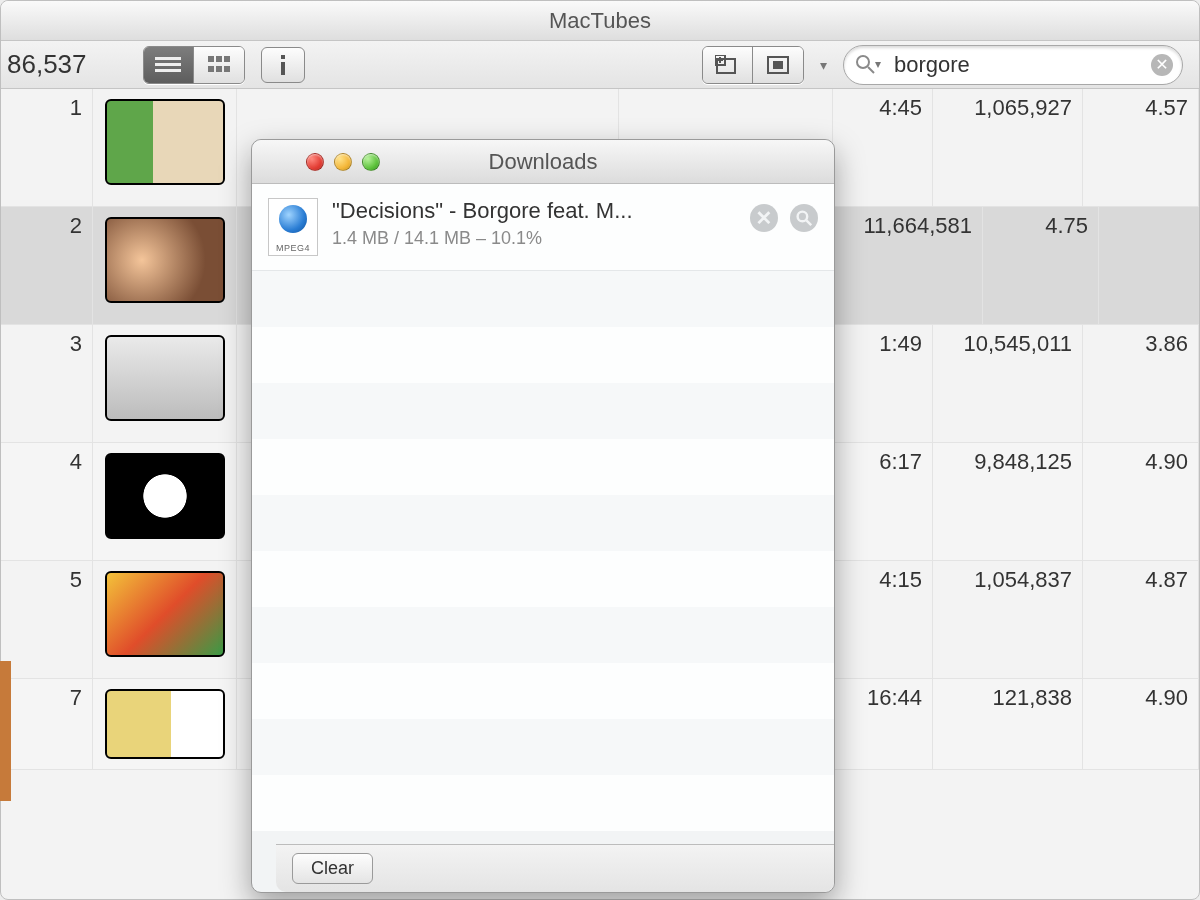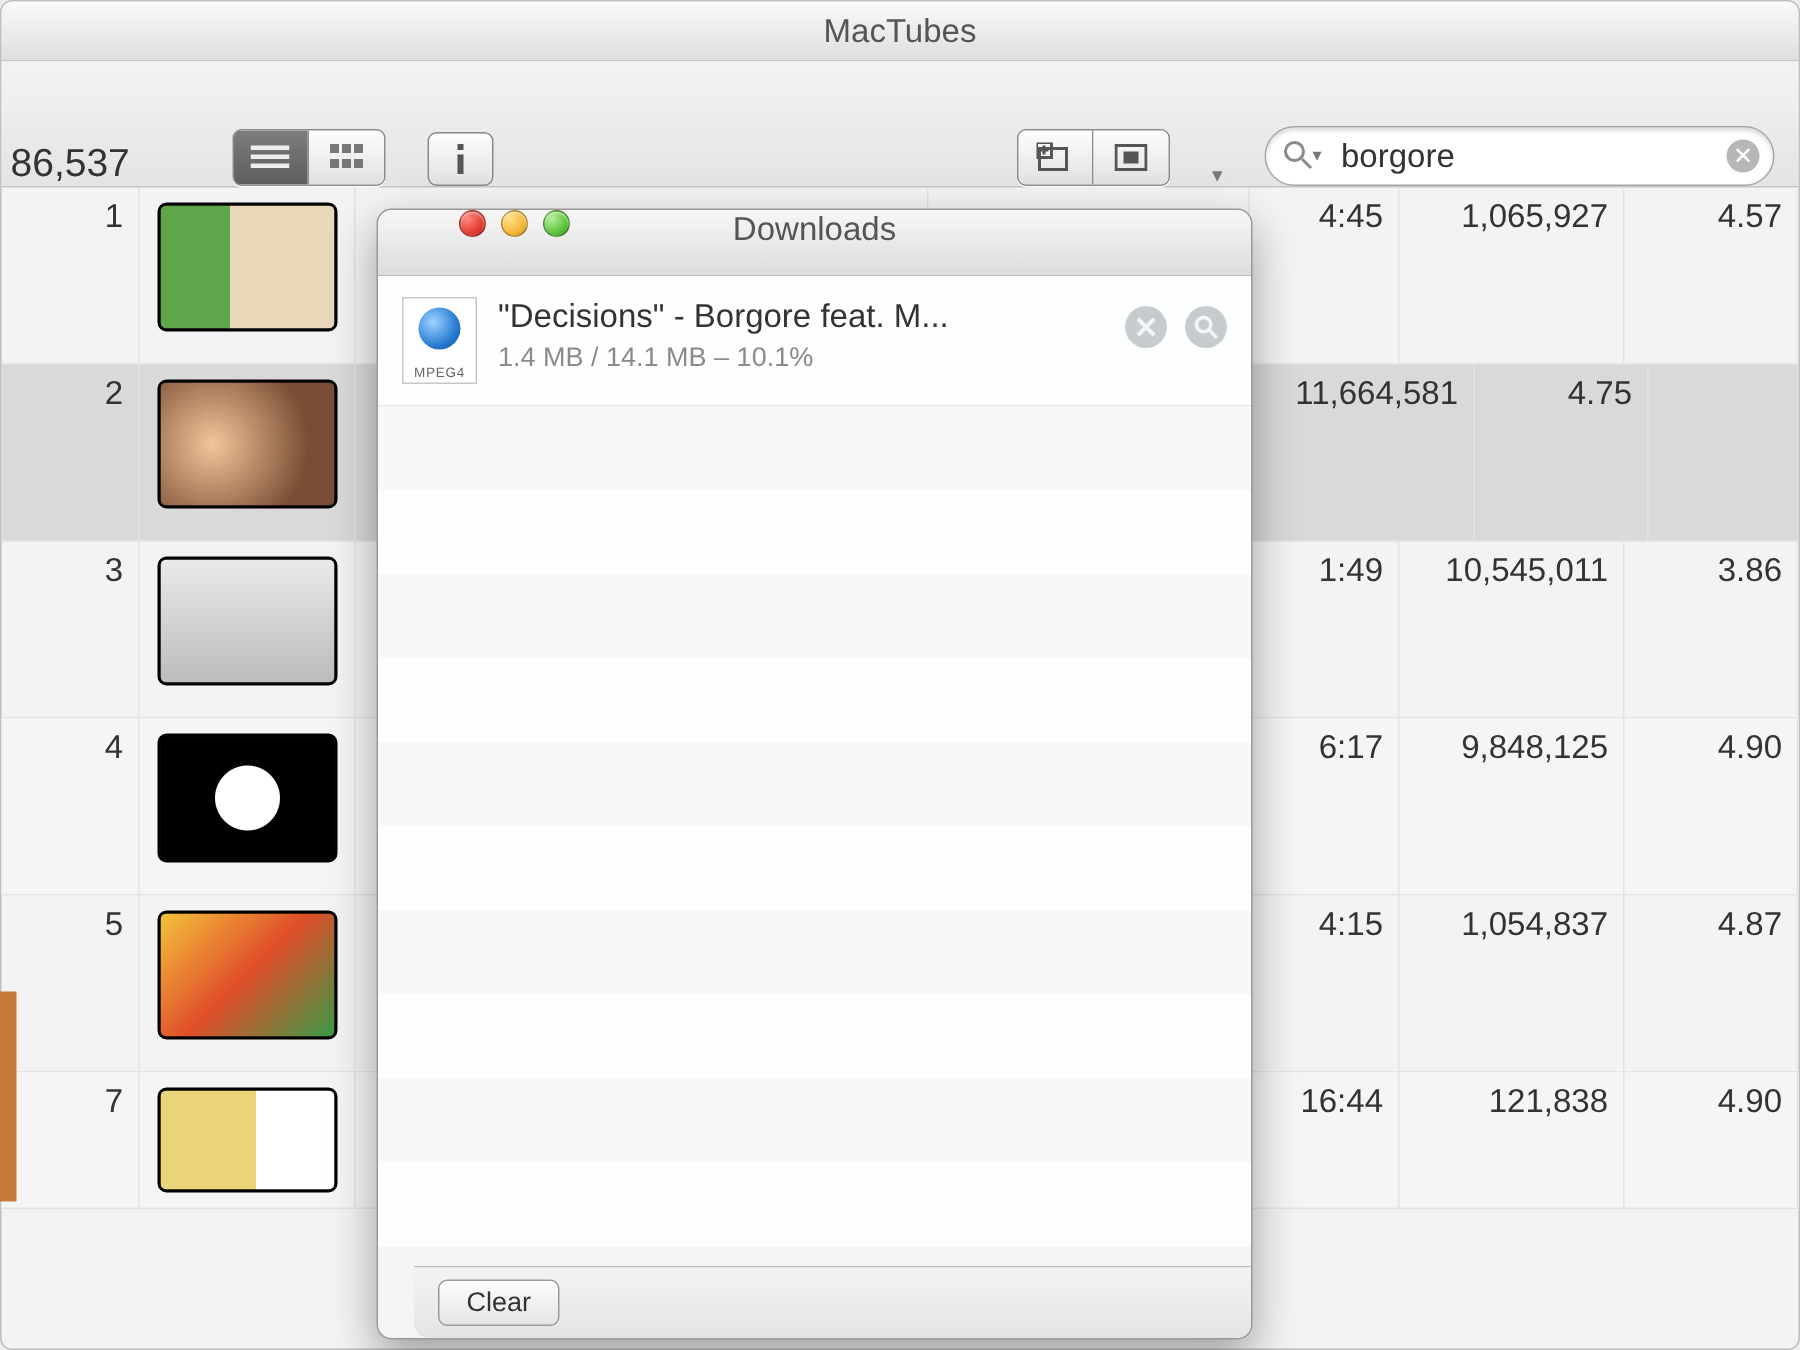--- a/index.html
+++ b/index.html
@@ -23,25 +23,25 @@
     height: 40px;
     text-align: center;
     line-height: 40px;
     font-size: 22px;
     color: #555;
     background: linear-gradient(#fafafa, #dedede);
     border-bottom: 1px solid #c5c5c5;
     border-top-left-radius: 8px; border-top-right-radius: 8px;
   }
   .toolbar {
-    height: 84px;
+    height: 48px;
     display: flex;
-    align-items: flex-end;
+    align-items: center;
     padding: 0 16px;
-    gap: 28px;
+    gap: 16px;
     background: linear-gradient(#f3f3f3, #e4e4e4);
     border-bottom: 1px solid #c5c5c5;
   }
   .count { font-size: 26px; color: #333; margin-left: -10px; padding-right: 40px;}
   .seg {
     display: inline-flex;
     border: 1px solid #8a8a8a;
     border-radius: 6px;
     overflow: hidden;
     box-shadow: 0 1px 0 #fff;
@@ -156,21 +156,21 @@
     border: 1px solid #9a9a9a;
     border-radius: 10px;
     box-shadow: 0 12px 30px rgba(0,0,0,.35);
     display:flex; flex-direction:column;
   }
   .dltitle {
     height: 44px;
     border-top-left-radius:10px;border-top-right-radius:10px;
     background: linear-gradient(#f7f7f7, #dcdcdc);
     border-bottom: 1px solid #bcbcbc;
-    display:flex; align-items:flex-start;
+    display:flex; align-items:center;
     position:relative;
     padding-left:40px;
   }
   .traffic {
     display:flex; gap:10px; margin-left:14px;
   }
   .t { width:18px; height:18px; border-radius:9px; border:1px solid rgba(0,0,0,.25); box-shadow: inset 0 1px 2px rgba(255,255,255,.6);}
   .t.red{background:radial-gradient(circle at 30% 30%,#ff8a80,#e33e35 60%,#b9231b);}
   .t.yel{background:radial-gradient(circle at 30% 30%,#ffe28a,#f4b73a 60%,#c38e10);}
   .t.grn{background:radial-gradient(circle at 30% 30%,#b7f29b,#5ec33d 60%,#2e8f16);}

